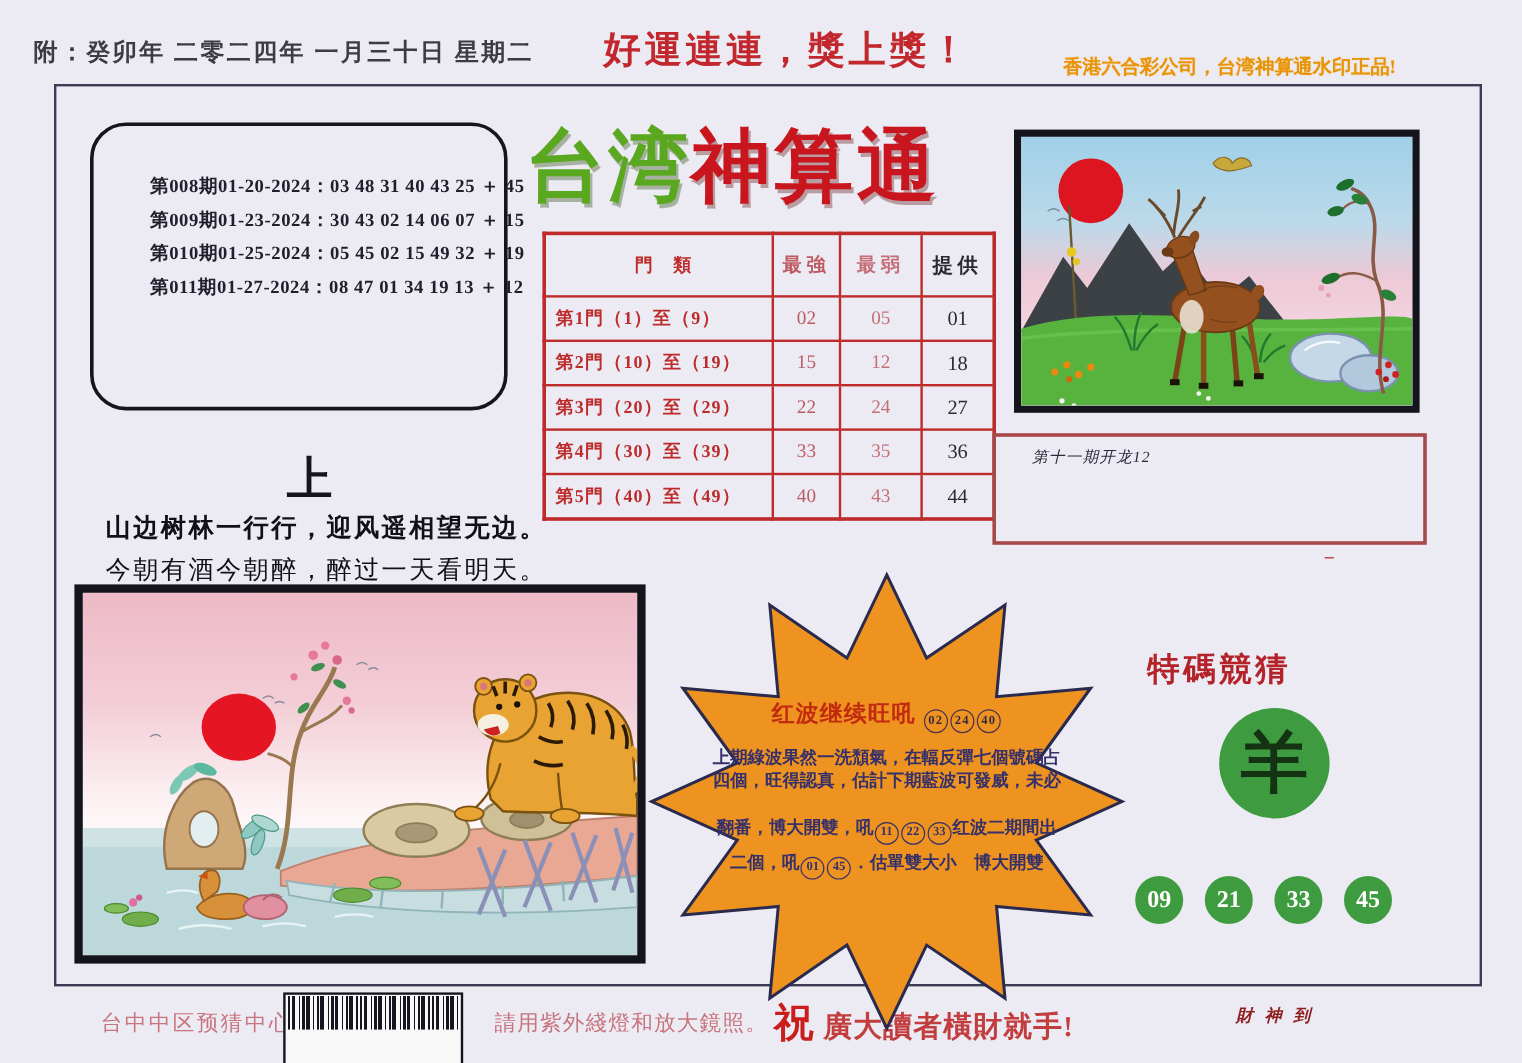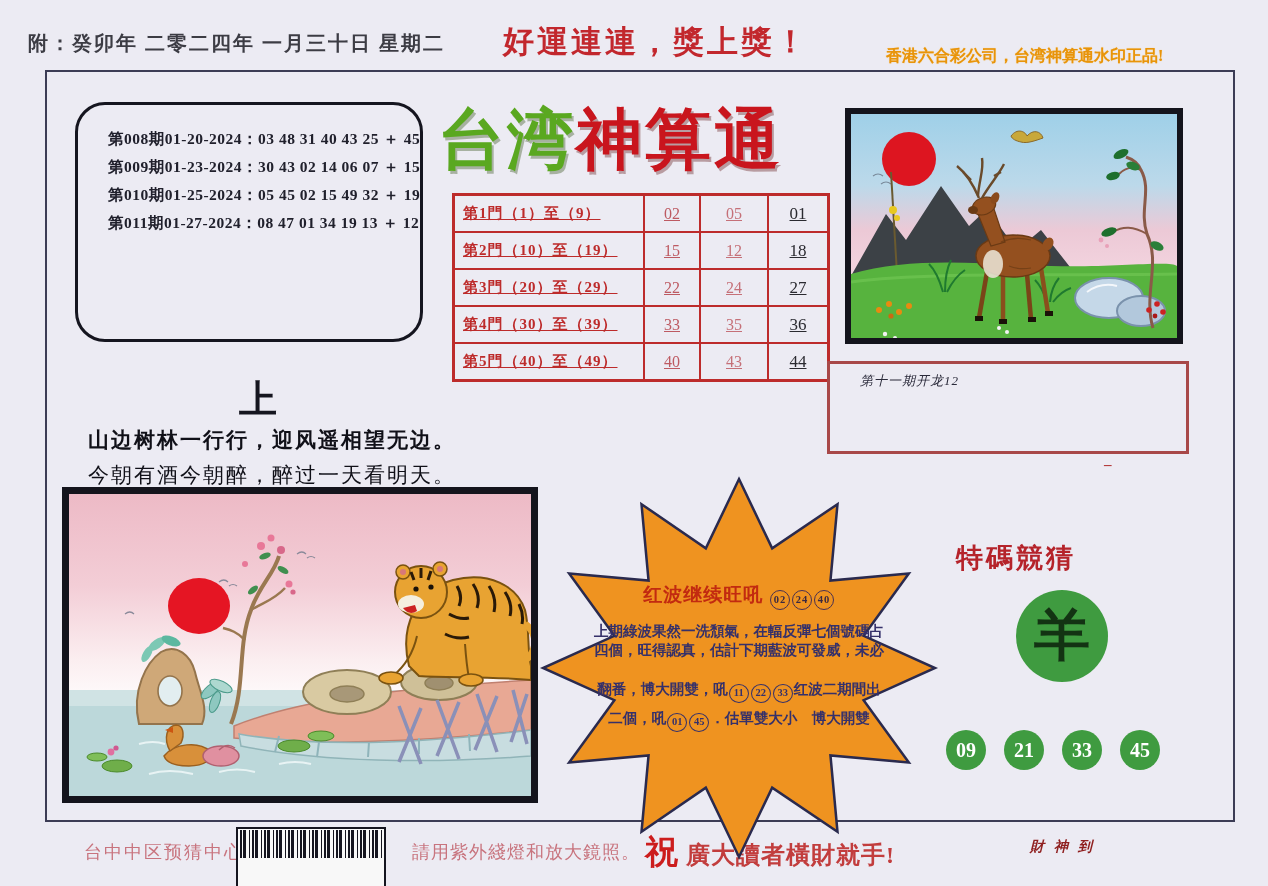--- a/index.html
+++ b/index.html
@@ -8,35 +8,35 @@
 
   
   .date-line{position:absolute;left:28px;top:30px;font-size:20px;font-weight:600;color:#3c3c44;letter-spacing:2px;}
   .slogan{position:absolute;left:503px;top:21px;font-size:31px;font-weight:bold;color:#c2272d;letter-spacing:3px;}
   .auth-note{position:absolute;left:886px;top:46px;font-size:16px;font-weight:bold;color:#e8940a;text-shadow:0 0 1px #f6c36a;}
 
   
   .frame{position:absolute;left:45px;top:70px;width:1186px;height:748px;border:2px solid #3c3c55;background:transparent;}
 
   
-  .results-box{position:absolute;left:75px;top:102px;width:348px;height:240px;border:3px solid #15151f;border-radius:30px;padding:0;box-sizing:border-box;}
+  .results-box{position:absolute;left:75px;top:102px;width:348px;height:240px;border:3px solid #15151f;border-radius:30px;padding:17px;box-sizing:border-box;}
   .results-box .inner{padding:20px 0 0 30px;}
   .results-box .line{font-size:15.5px;font-weight:600;color:#20202c;line-height:28px;letter-spacing:.5px;white-space:pre;}
 
   
   .masthead{position:absolute;left:438px;top:92px;width:410px;height:96px;font-size:66px;font-weight:bold;letter-spacing:3px;line-height:96px;white-space:nowrap;}
   .masthead .green{color:#5aa820;text-shadow:2px 3px 0 rgba(40,70,10,.35);}
   .masthead .red{color:#c9151d;text-shadow:2px 3px 0 rgba(90,10,10,.35);}
 
   
   .tbl-wrap{position:absolute;left:452px;top:193px;}
   table.tbl{border-collapse:collapse;border:3px solid #bd2b2b;background:transparent;}
   .tbl th,.tbl td{border:2px solid #bd2b2b;padding:0;}
   .tbl th{height:50px;font-size:23px;font-weight:bold;color:#bd2b2b;letter-spacing:4px;}
-  .tbl td{height:35px;text-align:center;text-decoration:underline;}
+  .tbl td{height:35px;text-align:center;}
   .tbl .c-cat{width:180px;text-align:left;padding-left:8px;font-size:15px;font-weight:bold;color:#bd2b2b;letter-spacing:1px;}
   .tbl .c-strong{width:54px;font-size:16px;color:#bd5a62;}
   .tbl .c-weak{width:66px;font-size:16px;color:#c57078;}
   .tbl .c-give{width:58px;font-size:17px;color:#2a2a30;}
 
   
   .verse-heading{position:absolute;left:226px;top:374px;width:64px;text-align:center;font-size:38px;font-weight:bold;color:#15151f;}
   .verse-line1{position:absolute;left:88px;top:426px;font-size:21px;font-weight:bold;color:#101018;letter-spacing:2px;}
   .verse-line2{position:absolute;left:88px;top:461px;font-size:21px;font-weight:normal;color:#101018;letter-spacing:2px;}
 
@@ -96,20 +96,26 @@
     </div>
   </div>
 
   <div class="masthead">
     <span class="green">台湾</span><span class="red">神算通</span>
   </div>
 
   <div class="tbl-wrap">
     <table class="tbl">
       <tbody>
+          <tr>
+        <th class="c-cat" style="text-align:center;">門　類</th>
+        <th class="c-strong">最強</th>
+        <th class="c-weak">最弱</th>
+        <th class="c-give">提供</th>
+      </tr>
       <tr>
         <td class="c-cat">第1門（1）至（9）</td>
         <td class="c-strong">02</td>
         <td class="c-weak">05</td>
         <td class="c-give">01</td>
       </tr>
       <tr>
         <td class="c-cat">第2門（10）至（19）</td>
         <td class="c-strong">15</td>
         <td class="c-weak">12</td>

